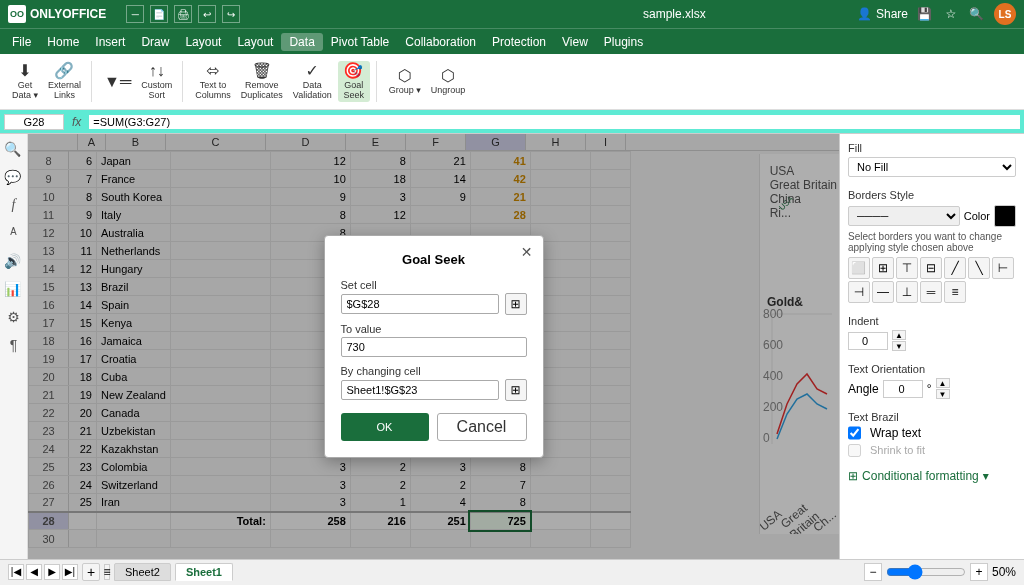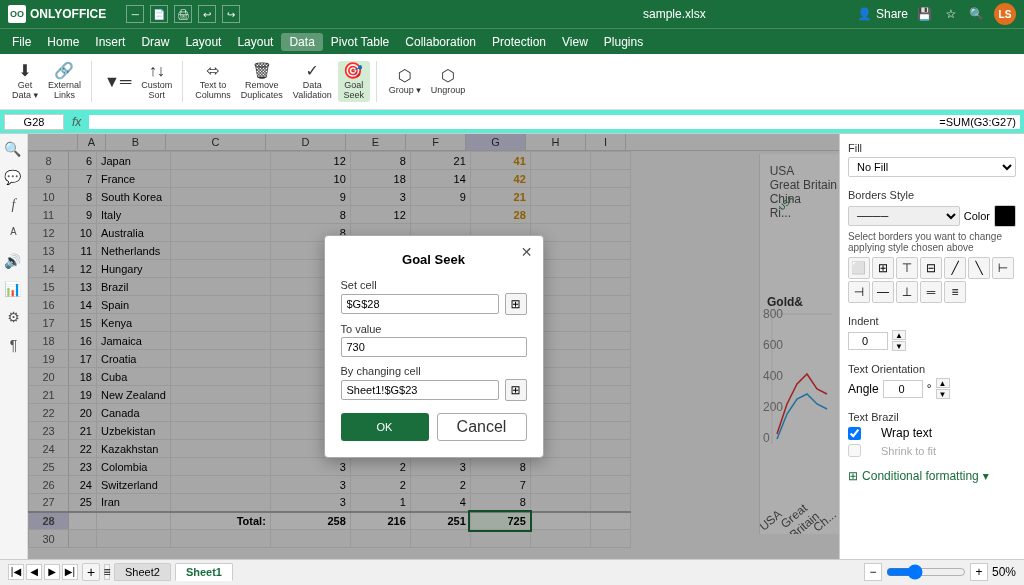--- a/index.html
+++ b/index.html
@@ -62,21 +62,21 @@
       background: #5eead4;
       border-bottom: 1px solid #ccc;
       height: 24px;
       display: flex;
       align-items: center;
       padding: 0 4px;
       gap: 4px;
     }
     #cell-ref { width: 60px; border: 1px solid #ccc; padding: 1px 4px; font-size: 11px; text-align: center; }
     #formula-fx { color: #555; font-style: italic; font-size: 12px; padding: 0 4px; }
-    #formula-input { flex: 1; border: none; outline: none; font-size: 11px; padding: 1px 4px; text-align: right; }
+    #formula-input { flex: 1; border: none; outline: none; font-size: 11px; padding: 1px 4px; }
 
     
     #main { display: flex; height: calc(585px - 28px - 26px - 56px - 24px - 24px); }
 
     
     #left-sidebar {
       width: 28px;
       background: #f5f5f5;
       border-right: 1px solid #ddd;
       display: flex;
@@ -132,21 +132,21 @@
     .border-style-row { display: flex; align-items: center; gap: 4px; margin-top: 4px; }
     .border-style-select { flex: 1; padding: 2px 4px; border: 1px solid #ccc; border-radius: 2px; font-size: 11px; }
     .color-box { width: 22px; height: 22px; background: #000; border: 1px solid #ccc; border-radius: 2px; cursor: pointer; }
     .border-hint { font-size: 10px; color: #555; margin-top: 4px; }
     .border-buttons { display: flex; flex-wrap: wrap; gap: 2px; margin-top: 4px; }
     .border-btn { width: 22px; height: 22px; border: 1px solid #ccc; background: #f5f5f5; cursor: pointer; display: flex; align-items: center; justify-content: center; font-size: 12px; border-radius: 2px; }
     .indent-row { display: flex; align-items: center; gap: 4px; }
     .indent-input { width: 40px; border: 1px solid #ccc; padding: 2px 4px; font-size: 11px; text-align: right; }
     .angle-row { display: flex; align-items: center; gap: 4px; }
     .angle-input { width: 40px; border: 1px solid #ccc; padding: 2px; font-size: 11px; text-align: right; }
-    .checkbox-row { display: flex; align-items: center; gap: 20px; margin-bottom: 4px; }
+    .checkbox-row { display: flex; gap: 9px; margin-bottom: 4px; }
     .shrink-text { color: #aaa; font-size: 11px; }
     .cond-format { display: flex; align-items: center; gap: 4px; color: #1a6e3c; cursor: pointer; font-size: 11px; }
 
     
     #overlay {
       position: absolute;
       top: 0; left: 0; right: 0; bottom: 0;
       background: rgba(0,0,0,0.3);
       display: flex;
       align-items: center;

